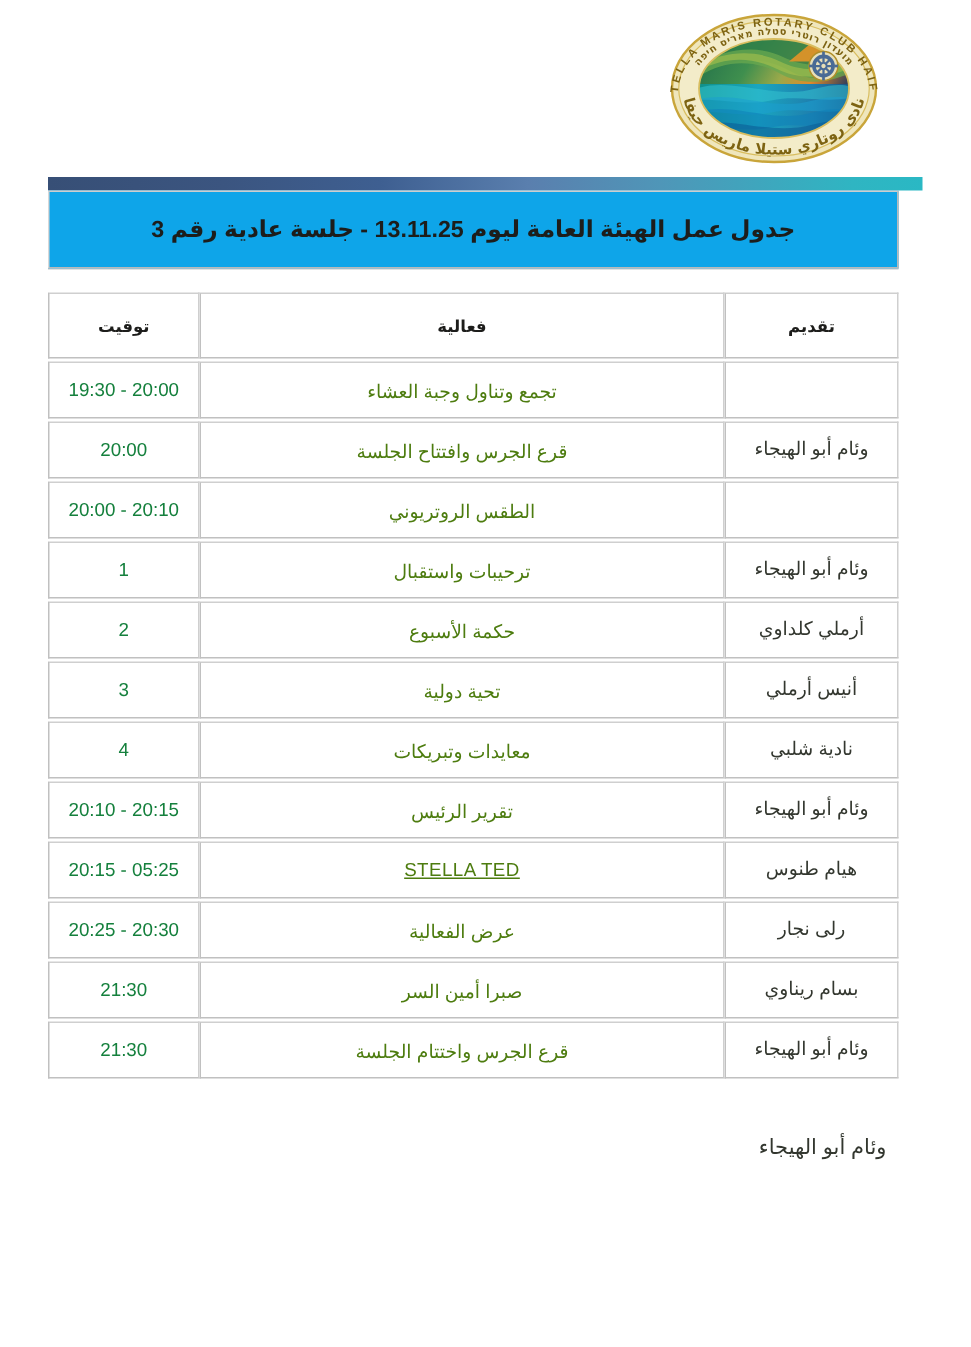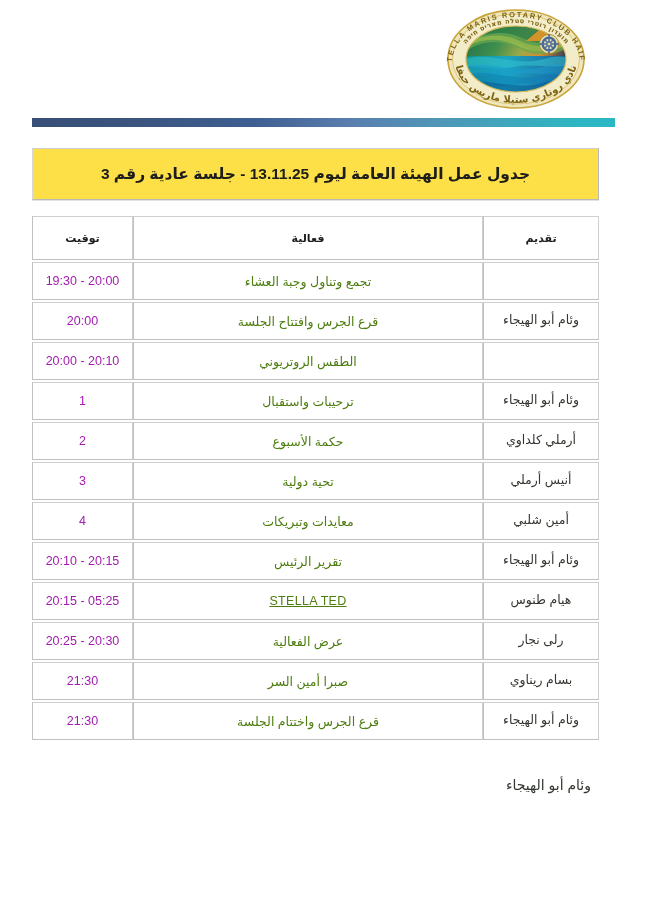--- a/index.html
+++ b/index.html
@@ -51,25 +51,24 @@
         #374f76 100%);
   }
 
   
   .sheet {
     padding: 0 48px 0 32px;
     box-sizing: border-box;
   }
 
   .title-box {
-    margin-top: 21px;
     border: 1px solid #b9b9b9;
     border-left-color: #d8d8d8;
     border-top-color: #cdcdcd;
-    background: #fde047;
+    background: #0ea5e9;
     height: 50px;
     display: flex;
     align-items: center;
     justify-content: center;
     box-shadow: 0 1px 0 #e2e2e2;
   }
   .title-text {
     font-size: 15.5px;
     font-weight: bold;
     color: #1d1d1b;
@@ -109,21 +108,21 @@
   .row td {
     height: 36px;
     font-size: 12.5px;
     color: #33372f;
   }
   .row.tall td {
     height: 82px;
   }
   .cell-present { font-size: 12.5px; color: #33372f; line-height: 1.55; }
   .cell-activity { font-size: 12.5px; color: #4d7c0f; }
-  .cell-time { font-size: 12.5px; color: #a21caf; direction: ltr; }
+  .cell-time { font-size: 12.5px; color: #15803d; direction: ltr; }
   .cell-latin { direction: ltr; letter-spacing: 0.3px; text-decoration: underline; }
   .multi-line { white-space: pre-line; }
 
   
   .footer {
     margin-top: 30px;
     padding-right: 8px;
     direction: rtl;
   }
   .footer div {
@@ -295,21 +294,21 @@
           </td>
           <td>
             <div class="cell-activity">تحية دولية</div>
           </td>
           <td>
             <div class="cell-time">3</div>
           </td>
         </tr>
         <tr class="row">
           <td>
-            <div class="cell-present">أمين شلبي</div>
+            <div class="cell-present">نادية شلبي</div>
           </td>
           <td>
             <div class="cell-activity">معايدات وتبريكات</div>
           </td>
           <td>
             <div class="cell-time">4</div>
           </td>
         </tr>
         <tr class="row">
           <td>

